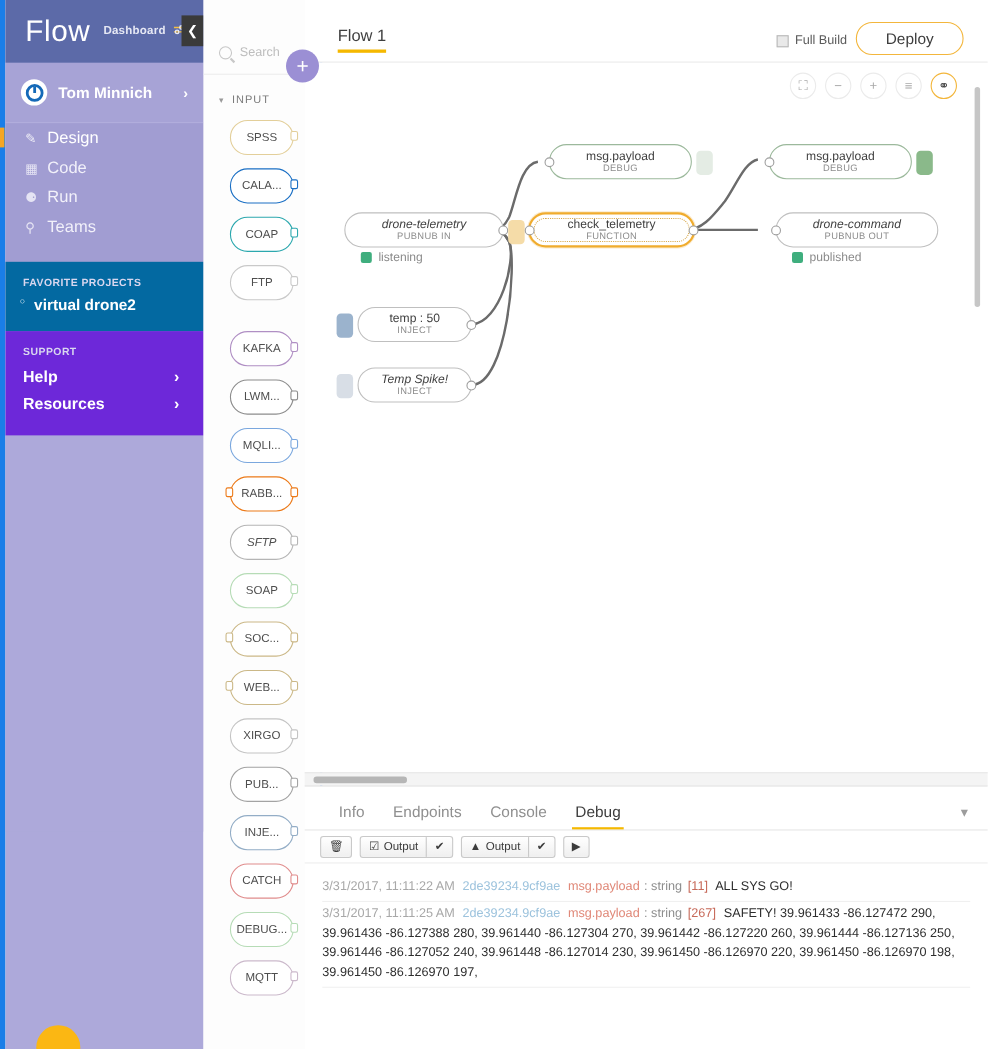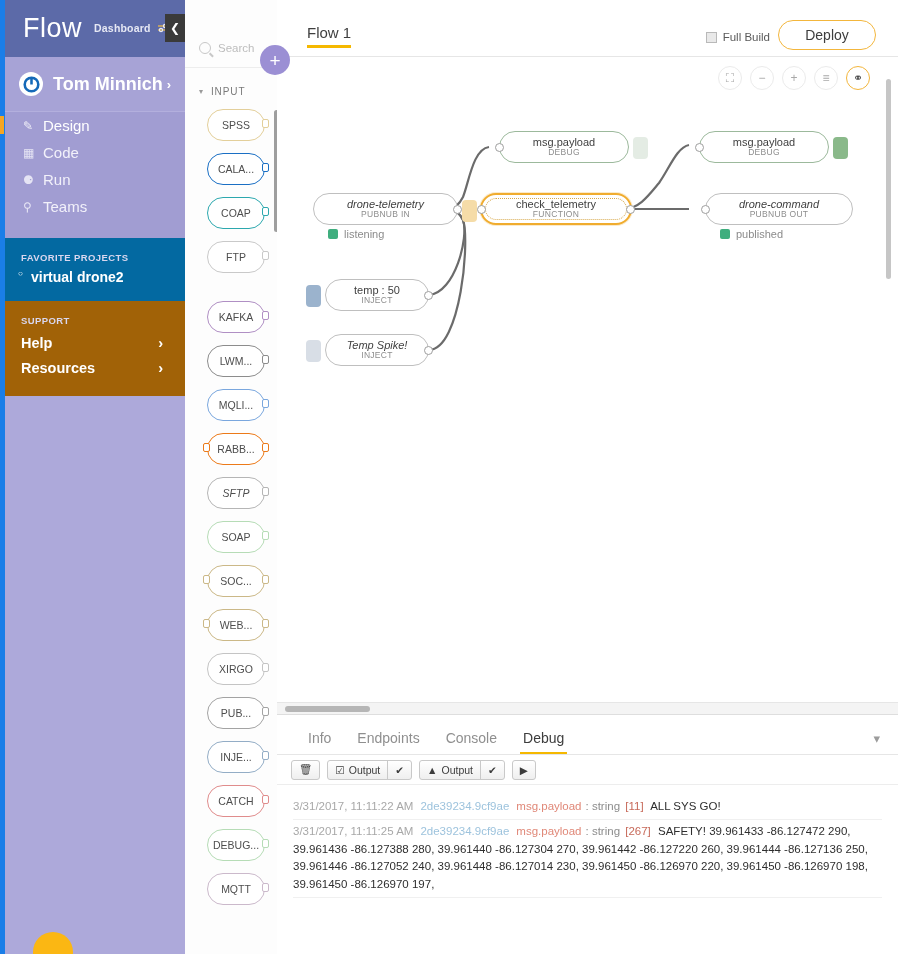--- a/index.html
+++ b/index.html
@@ -45,21 +45,21 @@
   .sb-user {
     height: 55px; background: #a7a3d6;
     display:flex; align-items:center; padding: 0 14px;
     border-bottom: 1px solid #b3afdd;
   }
   .user-avatar {
     width: 24px; height: 24px; border-radius: 50%;
     background: #ffffff; display:flex; align-items:center; justify-content:center;
     margin-right: 10px; flex: 0 0 auto;
   }
-  .user-name { color: #ffffff; font-size: 18px; font-weight: bold; flex: 1; }
+  .user-name { color: #ffffff; font-size: 14px; font-weight: bold; flex: 1; }
   .user-chev { color: #ffffff; font-size: 13px; font-weight: bold; }
 
   .sb-project { background: #a19dd2; padding: 14px 0 16px 16px; }
   .sb-label {
     color: #d9d7ef; font-size: 9.5px; font-weight: bold; letter-spacing: .4px;
     margin-bottom: 1px;
   }
   .star-icon { color: #f5a623; font-size: 10px; margin-left: 3px; }
   .proj-row { display:flex; align-items:center; margin-top: 2px; }
   .proj-name { color: #ffffff; font-size: 23px; letter-spacing: .2px; }
@@ -75,39 +75,39 @@
     color: #f2f1fa; font-size: 15px; cursor: pointer; position: relative;
   }
   .nav-item.active { color: #ffffff; }
   .nav-item.active::before {
     content:''; position: absolute; left: -5px; top: 4px;
     width: 4px; height: 18px; background: #f5a623;
   }
   .nav-ic { width: 20px; font-size: 12px; opacity: .85; }
 
   .sb-sect { background: #0369a1; padding: 14px 0 16px 16px; }
-  .sb-sect.b { background: #a16207; padding-bottom: 20px; }
+  .sb-sect.b { background: #6d28d9; padding-bottom: 20px; }
   .fav-item { color:#ffffff; font-size: 14px; font-weight: bold; margin-top: 6px; padding-left: 10px; position: relative; cursor:pointer; }
   .fav-item::before { content:'○'; position:absolute; left:-3px; top:0; font-size: 8px; }
   .sup-item {
     color: #ffffff; font-size: 14.5px; font-weight: bold;
     display:flex; align-items:center; justify-content:space-between;
     padding-right: 22px; margin-top: 9px; cursor: pointer;
   }
   .sb-filler { background: #ada9da; height: 360px; }
   .help-bubble {
     position: absolute; left: 28px; bottom: -18px;
     width: 40px; height: 40px; border-radius: 50%;
     background: #fbb713; cursor: pointer;
   }
 
   
   .palette {
     position: absolute; left: 185px; top: 0; width: 108px; height: 954px;
-    background: #fdfdfd; border-right: 6px solid #3b82f6; overflow: hidden;
+    background: #fdfdfd; border-right: 2px solid #3b82f6; overflow: hidden;
   }
   .pal-search {
     height: 68px; padding-top: 28px; display:flex; align-items:center;
     padding-left: 14px; border-bottom: 1px solid #ededed;
   }
   .pal-search .mag {
     width: 12px; height: 12px; border: 1.6px solid #c8c8c8; border-radius: 50%;
     position: relative; flex: 0 0 auto;
   }
   .pal-search .mag::after {

